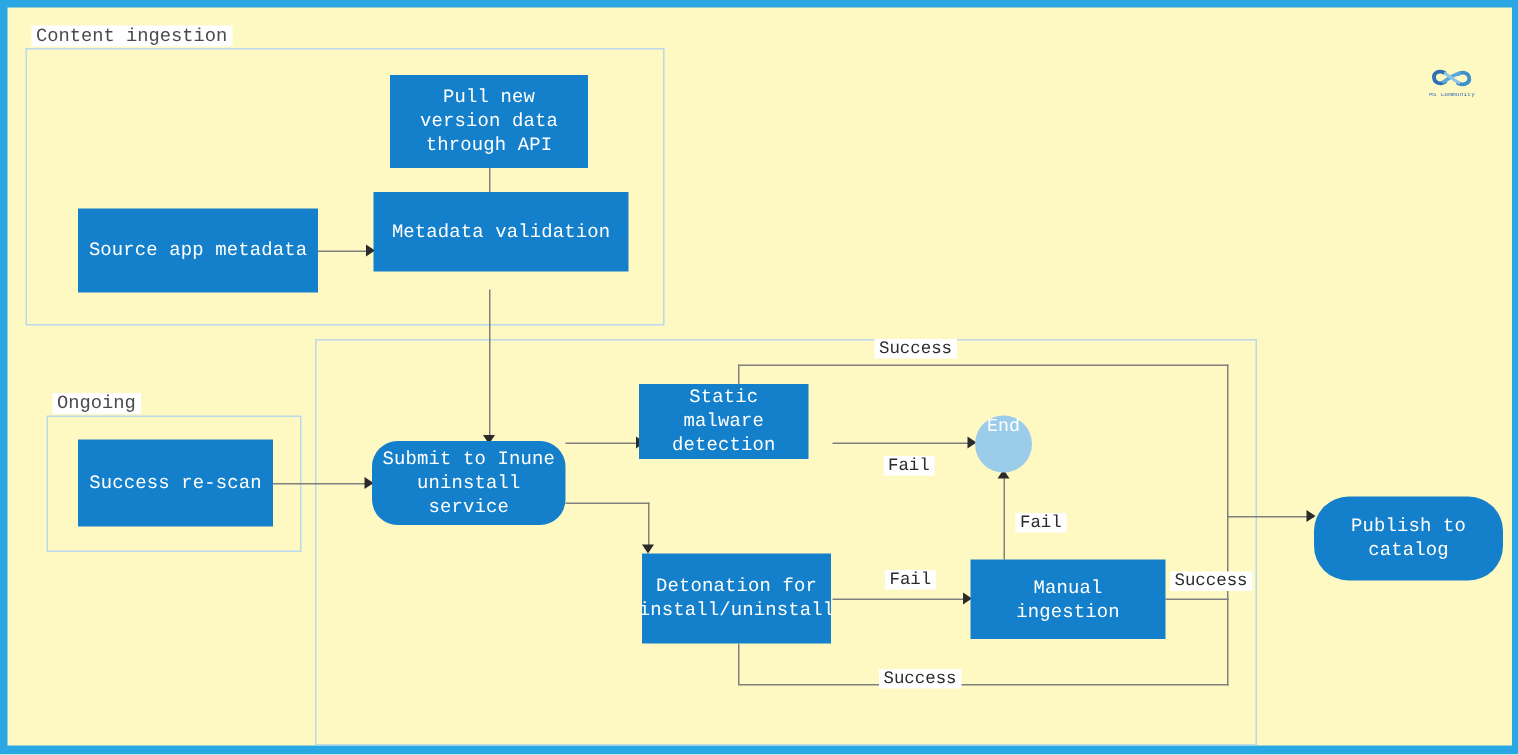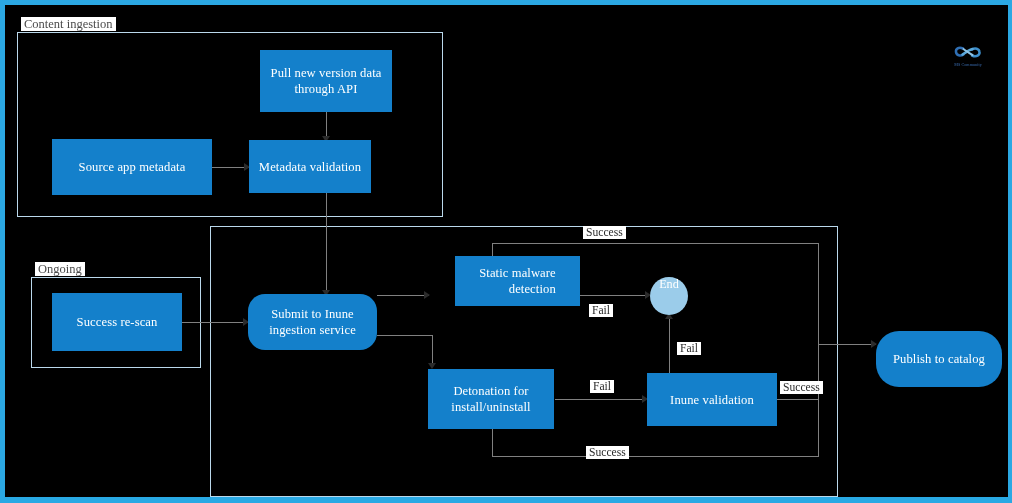--- a/index.html
+++ b/index.html
@@ -5,22 +5,22 @@
 <style>
   html, body {
     margin: 0;
     padding: 0;
     background: #ffffff;
   }
   #canvas {
     position: relative;
     width: 1012px;
     height: 503px;
-    background: #000000;
-    font-family: Liberation Serif, serif;
+    background: #fef9c3;
+    font-family: Liberation Mono, monospace;
     overflow: hidden;
     box-sizing: border-box;
     border-top: 5px solid #2BA8E3;
     border-bottom: 6px solid #29A9E4;
     border-left: 5px solid #2BA8E3;
     border-right: 4px solid #2BA8E3;
   }
   #inner {
     position: absolute;
     left: 0; top: 0;
@@ -209,56 +209,56 @@
         <span>through API</span>
       </div>
     </div>
 
     <div class="node" style="left:47px; top:134px; width:160px; height:56px;">
       <div>
         <span>Source app metadata</span>
       </div>
     </div>
 
-    <div class="node" style="left:244px; top:135px; width:122px; height:53px;">
+    <div class="node" style="left:244px; top:123px; width:170px; height:53px;">
       <div>
         <span>Metadata validation</span>
       </div>
     </div>
 
     <div class="node" style="left:47px; top:288px; width:130px; height:58px;">
       <div>
         <span>Success re-scan</span>
       </div>
     </div>
 
     <div class="node" style="left:243px; top:289px; width:129px; height:56px;border-radius:17px;">
       <div>
         <span>Submit to Inune</span>
-        <span>ingestion service</span>
-      </div>
-    </div>
-
-    <div class="node" style="left:450px; top:251px; width:125px; height:50px;text-align:right;">
+        <span>uninstall service</span>
+      </div>
+    </div>
+
+    <div class="node" style="left:421px; top:251px; width:113px; height:50px;">
       <div>
         <span>Static malware</span>
         <span>detection</span>
       </div>
     </div>
 
     <div class="node" style="left:423px; top:364px; width:126px; height:60px;">
       <div>
         <span>Detonation for</span>
         <span>install/uninstall</span>
       </div>
     </div>
 
     <div class="node" style="left:642px; top:368px; width:130px; height:53px;">
       <div>
-        <span>Inune validation</span>
+        <span>Manual ingestion</span>
       </div>
     </div>
 
     <div class="node" style="left:871px; top:326px; width:126px; height:56px;border-radius:23px;">
       <div>
         <span>Publish to catalog</span>
       </div>
     </div>
 
     <div class="endnode" style="left:645px; top:272px; width:38px; height:38px;">

